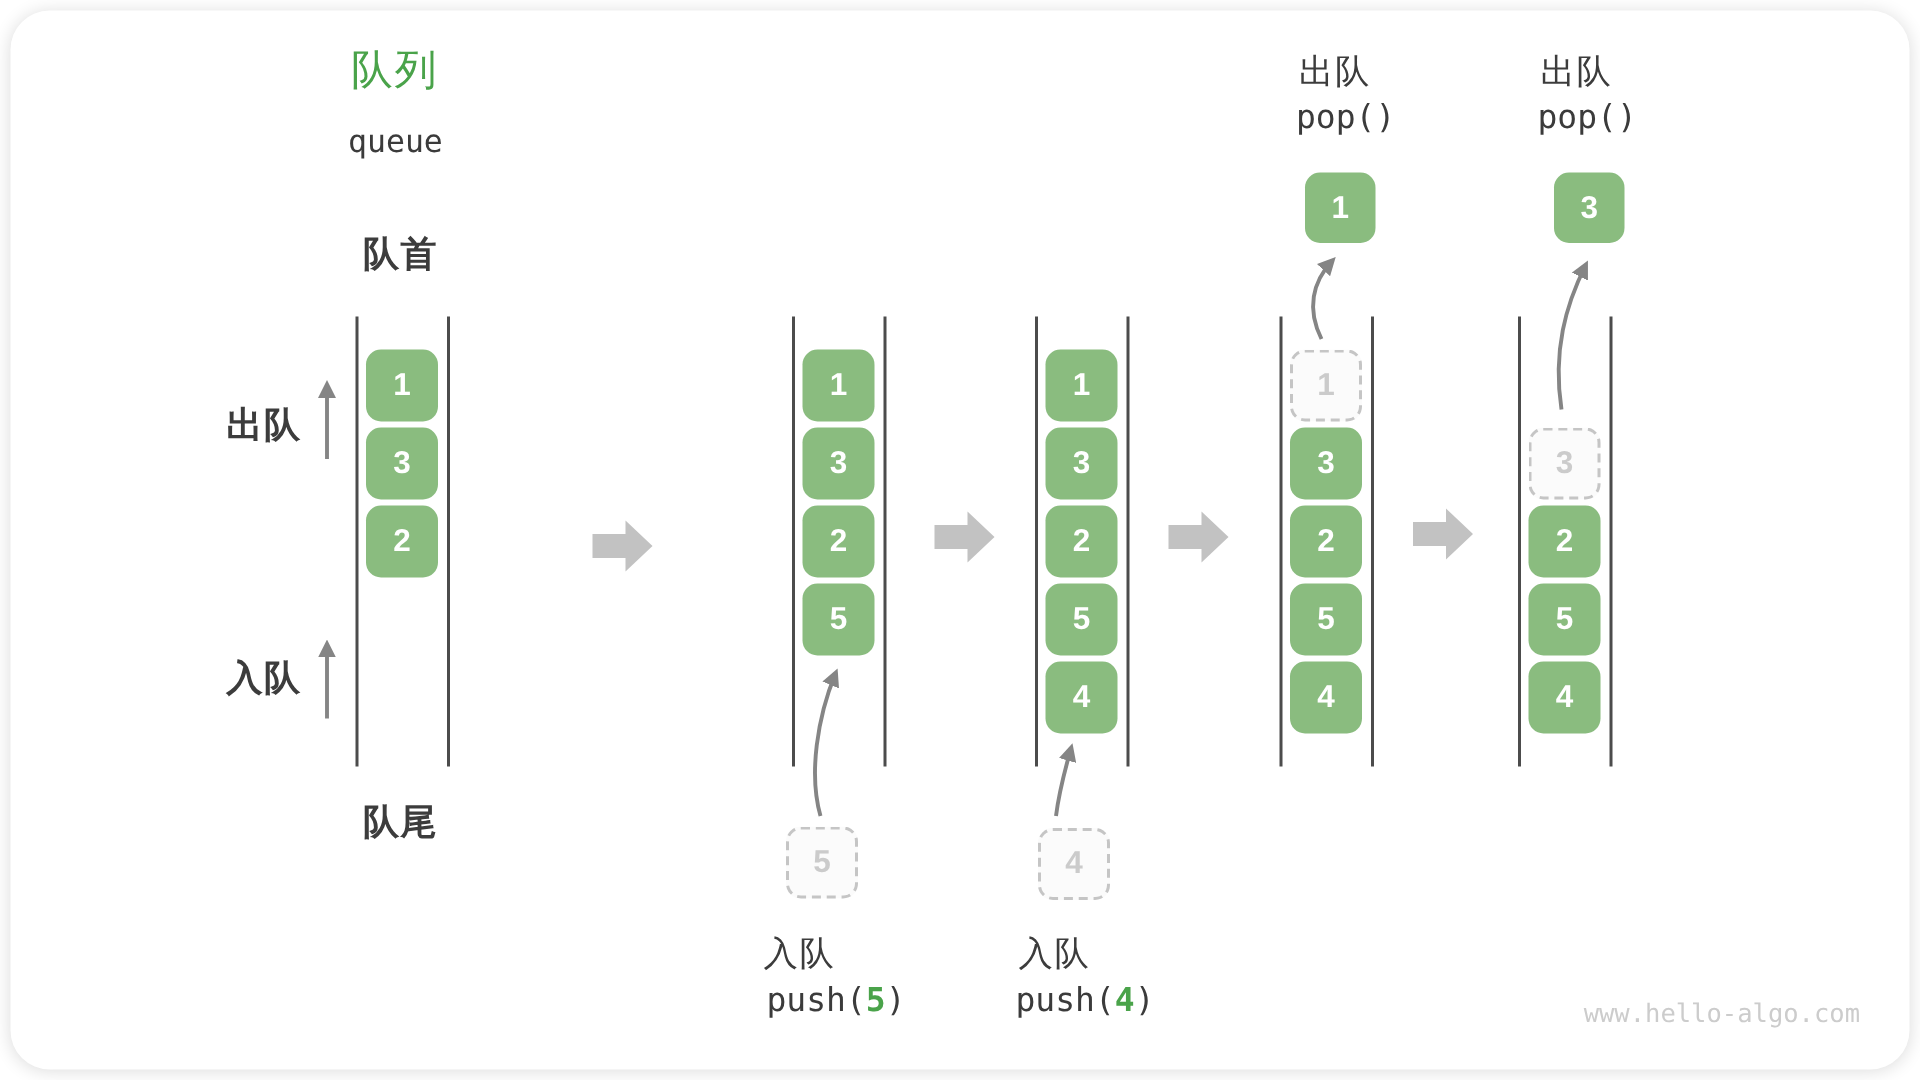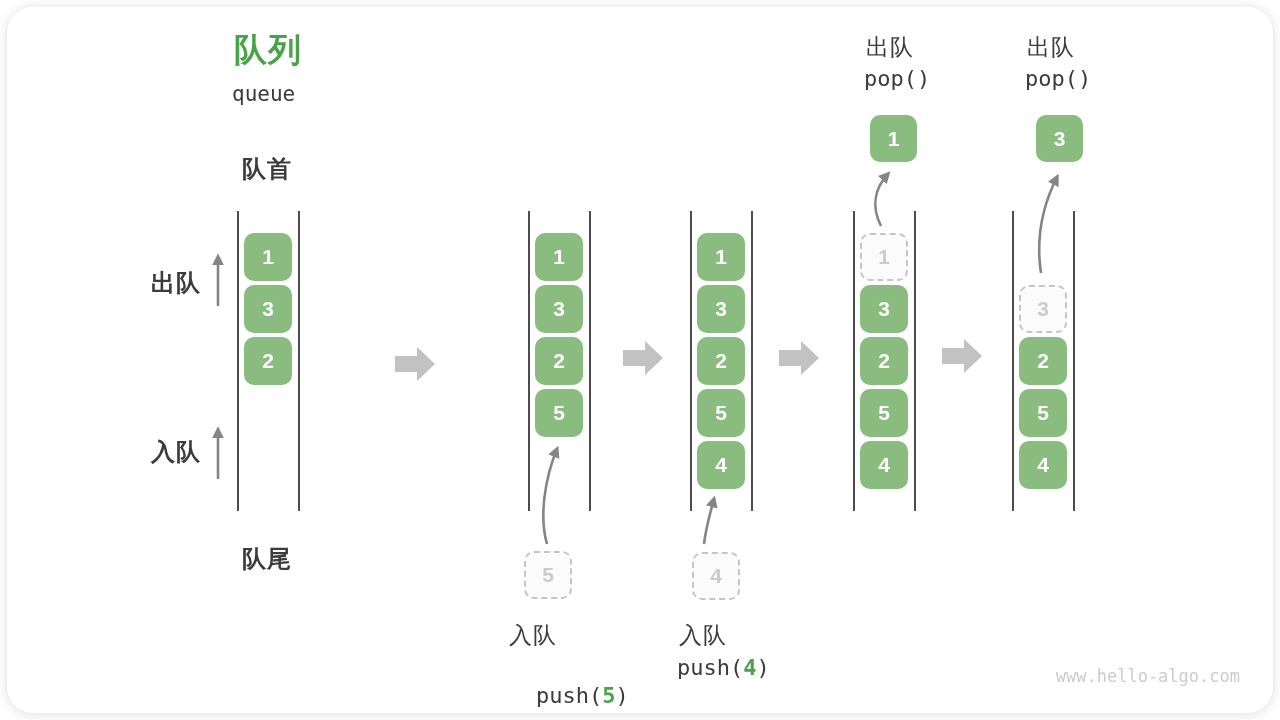--- a/index.html
+++ b/index.html
@@ -1,21 +1,21 @@
 <!DOCTYPE html>
 <html><head>
 <meta charset="utf-8">
 <style>
   html,body{margin:0;padding:0;background:#ffffff;}
   .stage{position:relative;width:1280px;height:720px;font-family:"Liberation Sans",sans-serif;color:#3b3b3b;overflow:hidden;}
   .card{position:absolute;left:7px;top:7px;right:7px;bottom:7px;background:#ffffff;border-radius:26px;
         box-shadow:0 1px 12px rgba(0,0,0,0.14);}
   .abs{position:absolute;}
 
-  .title-zh{font-size:33px;font-weight:bold;letter-spacing:1px;}
+  .title-zh{font-size:28px;font-weight:normal;letter-spacing:1px;}
   .title-en{font-family:"DejaVu Sans Mono",monospace;font-size:21px;color:#3b3b3b;}
 
   .side-label{font-size:24px;font-weight:bold;color:#3c3c3c;letter-spacing:1px;}
 
   .col{position:absolute;top:211px;width:63px;height:300px;}
   .rail{position:absolute;top:0;width:2px;height:300px;background:#4c4c4c;}
   .rail.left{left:0;}
   .rail.right{right:0;}
   .slots{position:absolute;left:7px;top:22px;display:flex;flex-direction:column;gap:4px;}
   .box{width:48px;height:48px;border-radius:10px;display:flex;align-items:center;justify-content:center;
@@ -36,21 +36,21 @@
 </head>
 <body>
 
 <div class="stage">
   <div class="card"></div>
 
   <div class="abs title-zh" style="left:234px;top:28px;color:#4aa34a;">队列</div>
   <div class="abs title-en" style="left:232px;top:69px;margin-top:13px;">queue</div>
 
   <div class="abs side-label" style="left:242px;top:153px;">队首</div>
-  <div class="abs side-label" style="left:242px;top:532px;margin-top:11px;">队尾</div>
+  <div class="abs side-label" style="left:242px;top:532px;">队尾</div>
   <div class="abs side-label" style="left:151px;top:267px;">出队</div>
   <div class="abs side-label" style="left:151px;top:436px;">入队</div>
 
   <div class="col" style="left:237px;">
     <div class="rail left"></div>
     <div class="rail right"></div>
     <div class="slots">
         <div class="box solid" style="background: rgb(138, 188, 127);">1</div>
         <div class="box solid" style="background: rgb(138, 188, 127);">3</div>
         <div class="box solid" style="background: rgb(138, 188, 127);">2</div>
@@ -100,21 +100,21 @@
       </div>
   </div>
 
   <div class="abs box dashed" style="left:524px;top:551px;">5</div>
   <div class="abs box dashed" style="left:692px;top:552px;">4</div>
 
   <div class="abs box solid floating" style="left:870px;top:115px;background:#8abc7f;">1</div>
   <div class="abs box solid floating" style="left:1036px;top:115px;background:#8abc7f;">3</div>
 
   <div class="abs op-zh" style="left:509px;top:620px;">入队</div>
-  <div class="abs op-code" style="left:536px;top:655px;margin-top:28px;"><span>push(</span><span class="green-arg" style="color:#4aa34a;">5</span><span>)</span></div>
+  <div class="abs op-code" style="left:511px;top:655px;"><span>push(</span><span class="green-arg" style="color:#4aa34a;">5</span><span>)</span></div>
 
   <div class="abs op-zh" style="left:679px;top:620px;">入队</div>
   <div class="abs op-code" style="left:677px;top:655px;"><span>push(</span><span class="green-arg" style="color:#4aa34a;">4</span><span>)</span></div>
 
   <div class="abs op-zh" style="left:866px;top:32px;">出队</div>
   <div class="abs op-code" style="left:864px;top:66px;">pop()</div>
 
   <div class="abs op-zh" style="left:1027px;top:32px;">出队</div>
   <div class="abs op-code" style="left:1025px;top:66px;">pop()</div>
 

